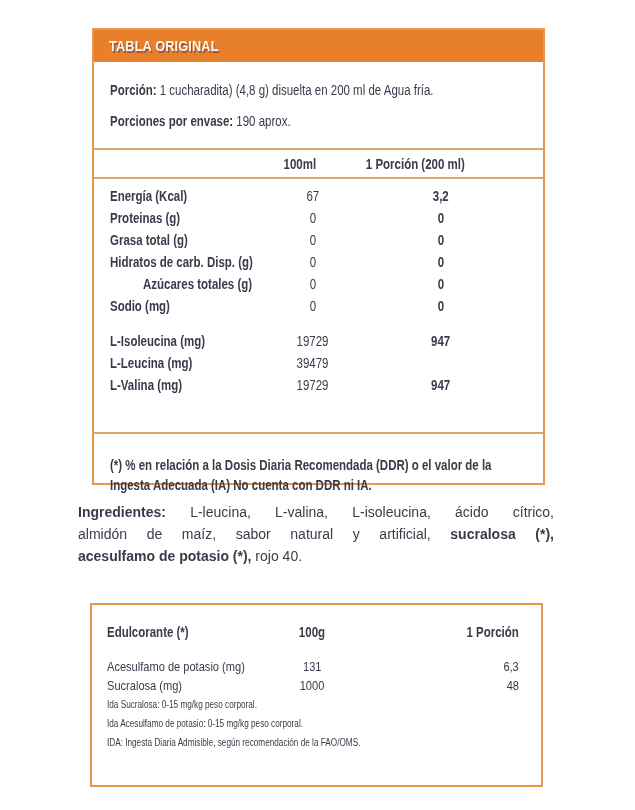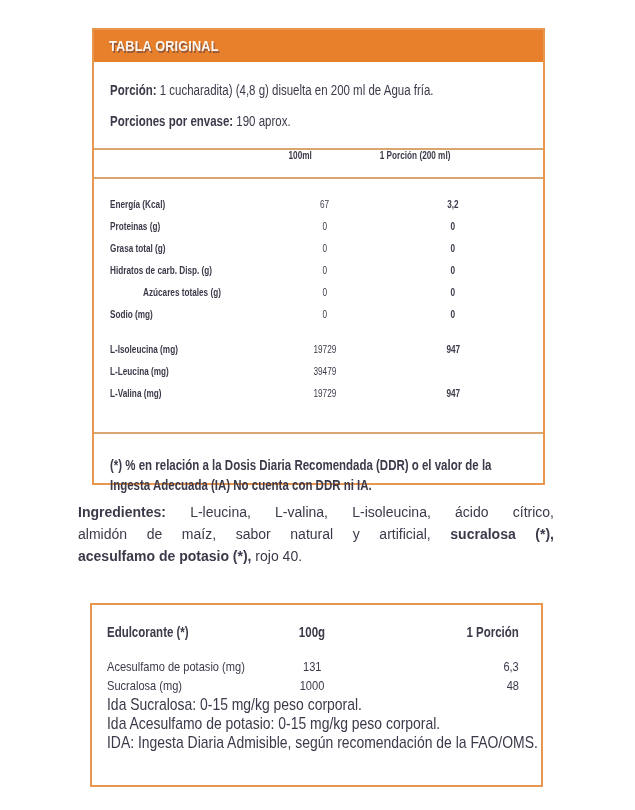--- a/index.html
+++ b/index.html
@@ -24,27 +24,27 @@
 
   .b { font-weight:bold; }
 
   .box1-body { padding:0 16px; }
   .serving-line { margin-top:20px; font-size:14px; height:18px; }
   .serving-line + .serving-line { margin-top:13px; }
 
   .rule { height:2px; background:#d9a66e; margin:0 -16px; }
   .rule-top { margin-top:17px; }
 
-  .hdr-row { display:flex; height:27px; font-size:10px; font-weight:bold; }
+  .hdr-row { display:flex; align-items:center; height:27px; font-size:14px; font-weight:bold; }
   .hdr-spacer { width:140px; }
   .hdr-c1 { width:100px; text-align:center; }
   .hdr-c2 { width:130px; text-align:center; }
 
   .rows-wrap { padding-top:9px; }
-  .nrow { display:flex; align-items:flex-end; height:22px; font-size:10px;gap:12px; }
+  .nrow { display:flex; align-items:flex-start; height:22px; font-size:14px; }
   .nrow .lbl { width:160px; font-weight:bold; }
   .nrow .lbl.indent { padding-left:33px; width:127px; }
   .nrow .v1 { width:85px; text-align:center; font-weight:normal; }
   .nrow .v2 { flex:1; text-align:center; font-weight:bold; }
   .row-spacer { height:13px; }
 
   .rule-bottom { margin-top:33px; }
   .footnote { padding-top:21px; font-size:14px; font-weight:bold; }
   .footnote .fline { height:20px; line-height:20px; }
 
@@ -54,21 +54,21 @@
 
   .b2-hdr { display:flex; align-items:center; margin-top:19px; font-size:14px; font-weight:bold; }
   .b2-hdr .lbl { width:170px;text-decoration:underline; }
   .b2-hdr .c1 { width:70px; text-align:center; }
   .b2-hdr .c2 { flex:1; text-align:right; }
   .b2-rows { margin-top:17px; }
   .b2-row { display:flex; font-size:13.5px; line-height:19px; }
   .b2-row .lbl { width:170px; }
   .b2-row .v1 { width:70px; text-align:center; }
   .b2-row .v2 { flex:1; text-align:right; }
-  .b2-note { font-size:17px; line-height:19px; }
+  .b2-note { font-size:10px; line-height:19px; }
 </style>
 </head>
 <body>
 
 <div class="canvas">
 
   <section class="box box1">
     <header class="box1-header">
       <span class="cond title-text">TABLA ORIGINAL</span>
     </header>

